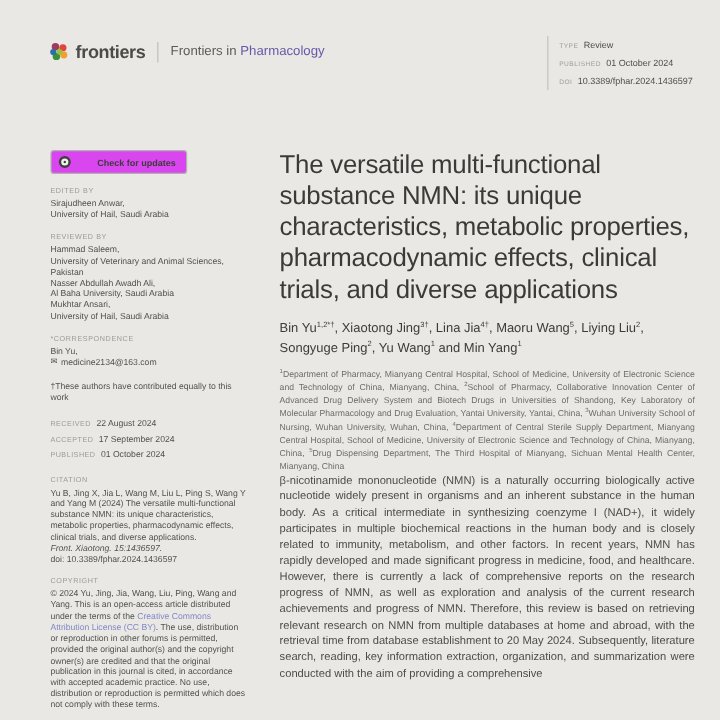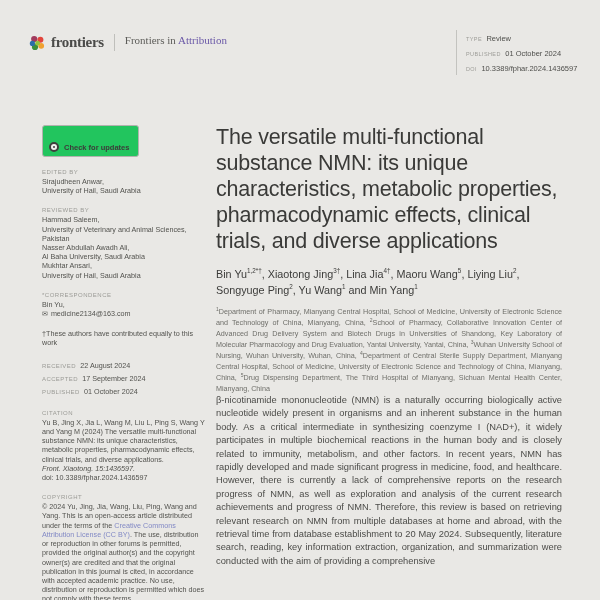--- a/index.html
+++ b/index.html
@@ -3,36 +3,36 @@
 <meta charset="utf-8">
 <style>
   * { margin:0; padding:0; box-sizing:border-box; }
   html,body { background:#d6d5d2; }
   .page {
     position:relative; width:600px; height:600px; margin:0 auto;
     background:#e9e8e5; overflow:hidden;
     font-family:"Liberation Sans", sans-serif; color:#4c4c49;
   }
   
-  .logo-row { position:absolute; left:28px; top:34px; display:flex; align-items:flex-start;font-family:Liberation Serif, serif; }
+  .logo-row { position:absolute; left:40px; top:34px; display:flex; align-items:center; }
   .logo-mark { width:18px; height:18px; }
   .logo-word { font-size:15px; font-weight:700; color:#4b4b49; margin-left:5px; letter-spacing:-0.3px; }
   .logo-div { width:1px; height:17px; background:#bfbfbb; margin:0 10px; }
   .journal { font-size:11px; color:#5c5c58; }
   .journal .jname { color:#6a58a7; }
   .meta-block { position:absolute; left:456px; top:30px; border-left:1px solid #c3c3bf; padding-left:9px; }
   .meta-row { line-height:11px; white-space:nowrap; }
   .meta-label { font-size:5.5px; color:#9d9d98; letter-spacing:0.4px; }
   .meta-value { font-size:7.5px; color:#4e4e4b; }
   
   .sidebar { position:absolute; left:42px; top:125px; width:163px; }
   .check-btn {
-    display:inline-flex; align-items:center; gap:5px;
-    background:#22c55e; border:1px solid #b2b2ae; border-radius:3px;
-    padding:16px 9px 4px 6px; cursor:pointer;
+    display:inline-flex; align-items:center; gap:22px;
+    background:#d946ef; border:1px solid #b2b2ae; border-radius:3px;
+    padding:4px 9px 4px 6px; cursor:pointer;
   }
   .check-btn .cm { width:10px; height:10px; border-radius:50%; border:2px solid #3f3f3d; background:#f2f1ef; position:relative; }
   .check-btn .cm::after { content:""; position:absolute; left:2px; top:2px; width:2px; height:2px; background:#3f3f3d; border-radius:50%; }
   .check-label { font-size:7.5px; font-weight:700; color:#3c3c3a; }
   .oa-head { margin-top:19px; font-size:8.5px; font-weight:700; letter-spacing:0.7px; color:#3d3d3b; }
   .side-label { margin-top:11px; font-size:6px; color:#9b9b96; letter-spacing:0.5px; line-height:9px; }
   .side-text { font-size:7.2px; color:#52524e; line-height:9.2px; white-space:pre-line; }
   .mail-row { display:flex; align-items:center; gap:3px; }
   .mail-ic { font-size:7px; color:#52524e; line-height:9px; }
   .mail-link { font-size:7.2px; color:#52524e; line-height:9.2px; text-decoration:none; }
@@ -40,21 +40,21 @@
   .dates { margin-top:10px; }
   .date-row { line-height:9.4px; white-space:nowrap; }
   .date-label { font-size:6px; color:#9b9b96; letter-spacing:0.4px; }
   .date-value { font-size:7.2px; color:#52524e; }
   .cite-text { font-size:7.2px; color:#52524e; line-height:9.2px; }
   .cite-ital { display:block; font-style:italic; }
   .cite-doi { display:block; }
   .copy-text { font-size:7.2px; color:#52524e; line-height:9.2px; }
   .cc-link { color:#8289c5; cursor:pointer; }
   
-  .main { position:absolute; left:216px; top:124px; width:346px; }
+  .main { position:absolute; left:233px; top:124px; width:346px; }
   .title { font-size:21.5px; line-height:26px; font-weight:500; color:#3a3a38; letter-spacing:-0.2px; }
   .authors { margin-top:13px; font-size:10.8px; font-weight:500; color:#3c3c3a; line-height:15.5px; }
   .authors sup { font-size:6.3px; vertical-align:super; line-height:0; }
   .affil { margin-top:8px; font-size:7.2px; color:#6e6e69; line-height:11px; text-align:justify; }
   .affil sup { font-size:5px; vertical-align:super; line-height:0; }
   .abstract { font-size:9.3px; color:#4c4c49; line-height:13.4px; text-align:justify; }
 </style>
 </head>
 <body>
 
@@ -64,21 +64,21 @@
     <svg class="logo-mark" viewBox="0 0 18 18">
       <circle cx="6.2" cy="5.0" r="3.1" fill="#a03a5d"></circle>
       <circle cx="12.4" cy="5.8" r="3.0" fill="#e2453c"></circle>
       <circle cx="13.2" cy="11.8" r="2.9" fill="#f0a02f"></circle>
       <circle cx="7.0" cy="13.0" r="3.1" fill="#3b8f3c"></circle>
       <circle cx="4.4" cy="9.4" r="2.6" fill="#2b6ea8"></circle>
       <circle cx="9.6" cy="9.2" r="2.4" fill="#96c23d"></circle>
     </svg>
     <span class="logo-word">frontiers</span>
     <span class="logo-div"></span>
-    <span class="journal"><span>Frontiers in </span><span class="jname">Attribution</span></span>
+    <span class="journal"><span>Frontiers in </span><span class="jname">Pharmacology</span></span>
   </div>
 
   <div class="meta-block">
     <div class="meta-row">
       <span class="meta-label">TYPE</span>
       <span class="meta-value">Review</span>
     </div>
     <div class="meta-row">
       <span class="meta-label">PUBLISHED</span>
       <span class="meta-value">01 October 2024</span>

